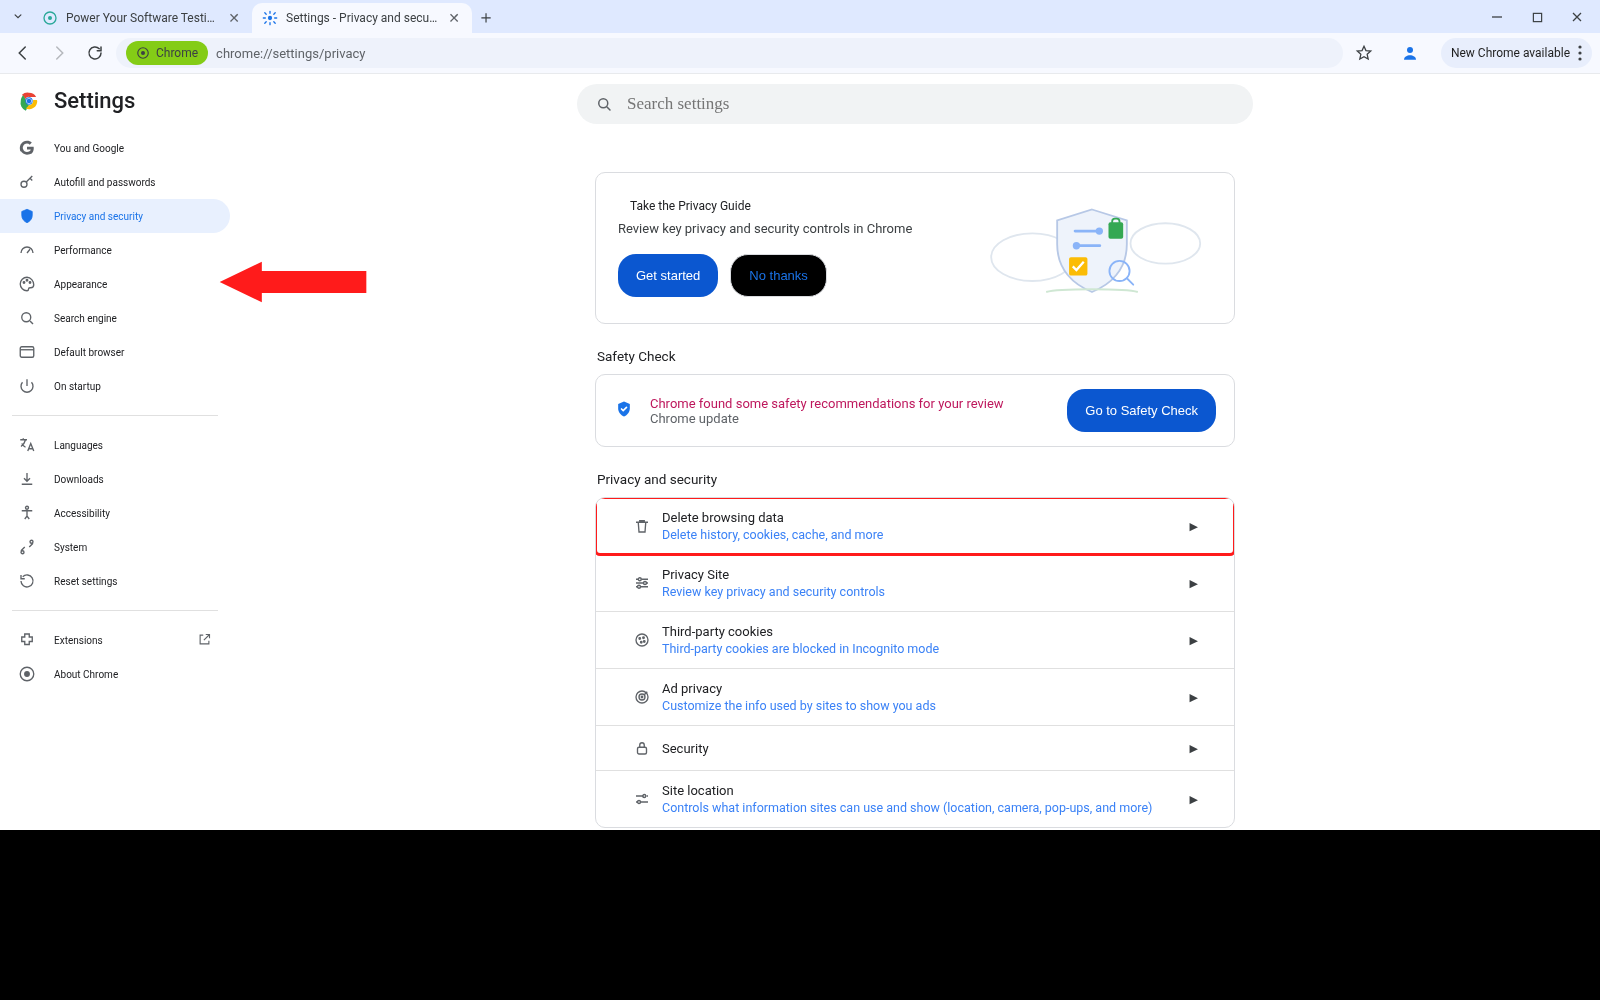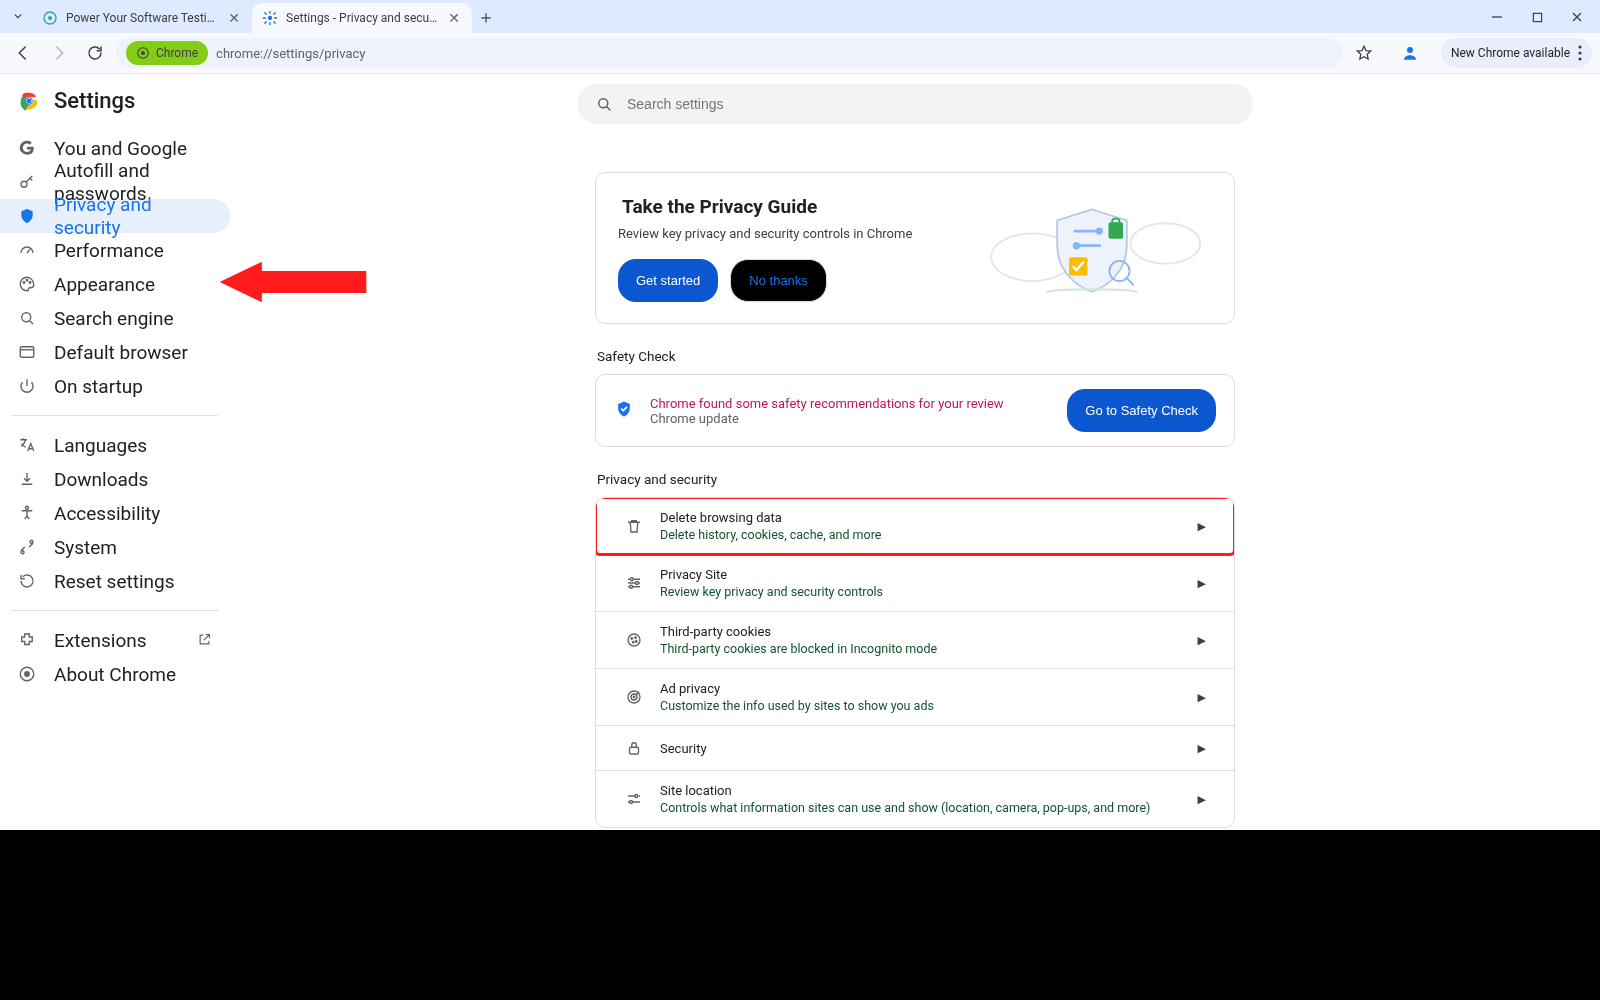--- a/index.html
+++ b/index.html
@@ -112,21 +112,21 @@
     display:flex;align-items:center;gap:14px;
     padding:0 18px 14px 18px;
   }
   .brand .logo{width:22px;height:22px;}
   .brand h1{margin:0;font-size:22px;font-weight:500;}
   .navlist{padding:4px 0;}
   .nav-item{
     display:flex;align-items:center;gap:18px;
     height:34px;padding:0 18px;
     border-radius:0 18px 18px 0;
-    color:#202124;font-size:19px;
+    color:#202124;font-size:10px;
   }
   .nav-item.active{background:var(--highlight);color:var(--blue);}
   .nav-item.active .nav-icon svg{stroke:var(--blue);fill:var(--blue);}
   .nav-icon{width:18px;height:18px;display:flex;align-items:center;justify-content:center;color:#5f6368;}
   .nav-icon svg{width:18px;height:18px;}
   .nav-sep{height:1px;background:var(--divider);margin:8px 12px;}
   .nav-item .extlink{margin-left:auto;color:#5f6368;}
 
   
   .content{
@@ -136,56 +136,56 @@
     padding-top:10px;
   }
   .search-wrap{
     width:640px;height:40px;
     background:var(--bg-soft);
     border-radius:24px;
     display:flex;align-items:center;gap:12px;
     padding:0 18px;
     color:#5f6368;
   }
-  .search-wrap input{border:0;background:transparent;outline:none;flex:1;font-size:14px;color:#b91c1c;}
+  .search-wrap input{border:0;background:transparent;outline:none;flex:1;font-size:17px;color:#b91c1c;font-family:Liberation Serif, serif;}
   .page{width:640px;margin-top:48px;}
 
   .card{
     border:1px solid var(--card-border);
     border-radius:10px;
     background:#fff;
   }
   .guide-card{display:flex;padding:20px 22px;align-items:center;gap:20px;}
   .guide-text{flex:1;}
-  .guide-text h2{margin:0 0 8px 4px;font-size:19px;font-weight:700;}
+  .guide-text h2{margin:0 0 8px 12px;font-size:12px;font-weight:400;}
   .guide-text p{margin:0 0 18px 0;font-size:13px;color:#3c4043;}
   .btn{height:43px;border-radius:18px;display:inline-flex;align-items:center;padding:0 18px;font-size:13px;cursor:pointer;border:0;}
   .btn.primary{background:var(--blue-strong);color:#fff;}
   .btn.secondary{background:#000000;color:var(--blue);border:1px solid var(--card-border);}
   .btns{display:flex;gap:12px;}
   .illus{width:240px;display:flex;align-items:center;justify-content:center;}
 
   .section-title{margin:24px 0 10px 2px;color:#202124;font-size:13.5px;font-weight:400;}
   .safety-card{display:flex;align-items:center;padding:14px 18px;gap:16px;}
   .safety-card .txt{flex:1;}
   .safety-card .txt .line1{font-size:13px;color:#be185d;}
   .safety-card .txt .line2{font-size:13px;color:#5f6368;}
 
   .list-card{overflow:hidden;}
   .row{
-    display:flex;align-items:center;gap:16px;
-    padding:12px 28px;
+    display:flex;align-items:center;gap:10px;
+    padding:12px 36px;
     border-top:1px solid var(--divider);
   }
   .row:first-child{border-top:0;}
   .row .ricon{width:20px;height:20px;display:flex;align-items:center;justify-content:center;color:#5f6368;}
   .row .ricon svg{width:18px;height:18px;}
   .row .rtxt{flex:1;}
   .row .rtxt .t{font-size:13px;color:#202124;}
-  .row .rtxt .s{font-size:12.5px;color:#14532d;margin-top:2px;}
+  .row .rtxt .s{font-size:12.5px;color:#3b82f6;margin-top:2px;}
   .row .chev{color:#3c4043;font-size:11px;}
 
   .row.highlight{outline:3px solid var(--red);outline-offset:-1px;border-radius:4px;}
 
   
   .arrow-annot{
     position:absolute;
     left:218px;top:186px;
     width:150px;height:44px;
     pointer-events:none;

